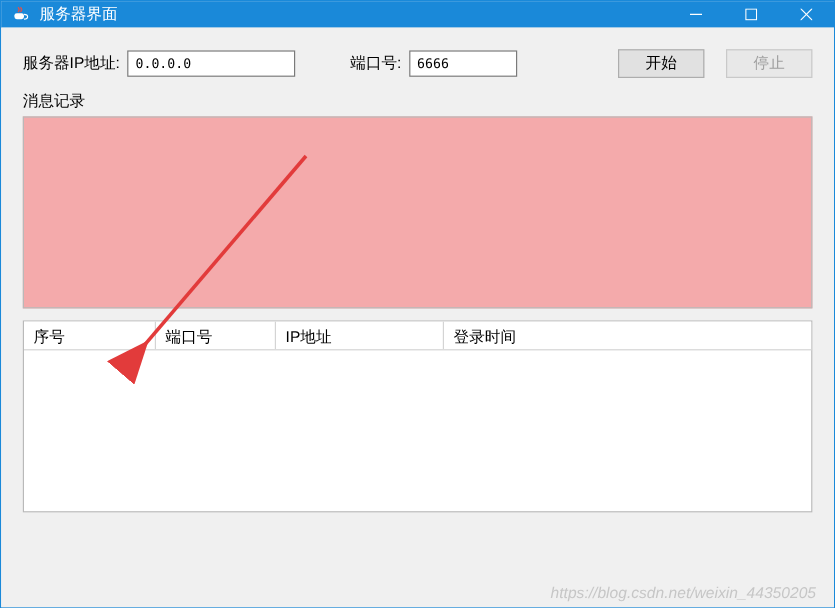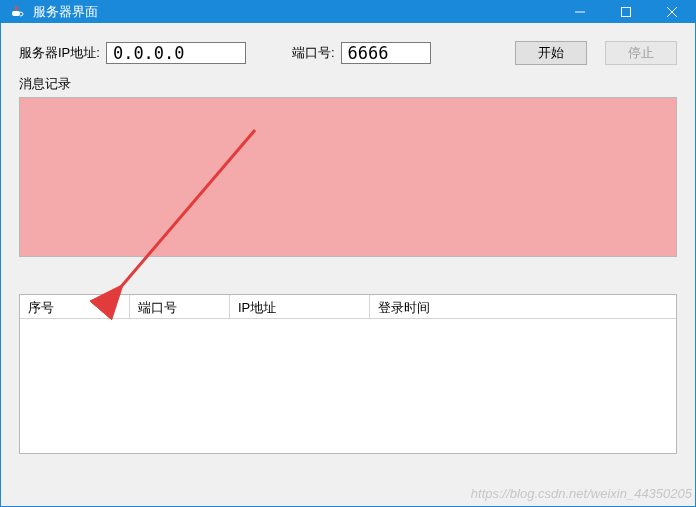--- a/index.html
+++ b/index.html
@@ -67,21 +67,21 @@
     align-items: center;
     gap: 6px;
     margin-bottom: 10px;
   }
   .lbl { font-size: 13px; }
   .input {
     border: 1px solid #7a7a7a;
     background: #fff;
     height: 22px;
     padding: 2px 6px;
-    font-size: 17px;
+    font-size: 11px;
     font-family: monospace, "Microsoft YaHei";
   }
   .btn {
     height: 24px;
     border: 1px solid #adadad;
     background: #e1e1e1;
     font-size: 13px;
     width: 72px;
     text-align: center;
     line-height: 20px;
@@ -101,21 +101,20 @@
     background: #f4aaab;
     height: 160px;
     margin-bottom: 10px;
   }
   .table-box {
     border: 1px solid #b9b9b9;
     background: #fff;
     height: 160px;
     display: flex;
     flex-direction: column;
-    margin-top: 27px;
   }
   .table-head {
     display: flex;
     height: 24px;
     border-bottom: 1px solid #d4d4d4;
     background: #fff;
   }
   .th {
     border-right: 1px solid #d4d4d4;
     padding: 4px 8px;
@@ -129,21 +128,21 @@
     position: absolute;
     pointer-events: none;
     left: 0; top: 0;
     width: 696px;
     height: 507px;
   }
 
   .watermark {
     position: absolute;
     bottom: 6px;
-    right: 4px;
+    right: 16px;
     font-size: 13px;
     color: rgba(120,120,120,0.35);
     pointer-events: none;
     font-style: italic;
   }
 </style>
 </head>
 <body>
 
 <div class="window">

